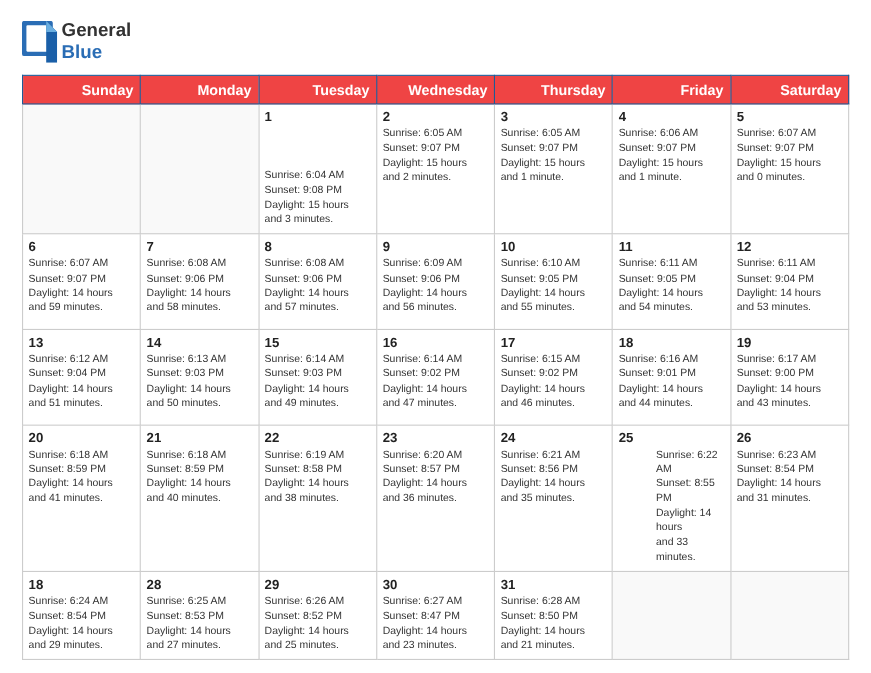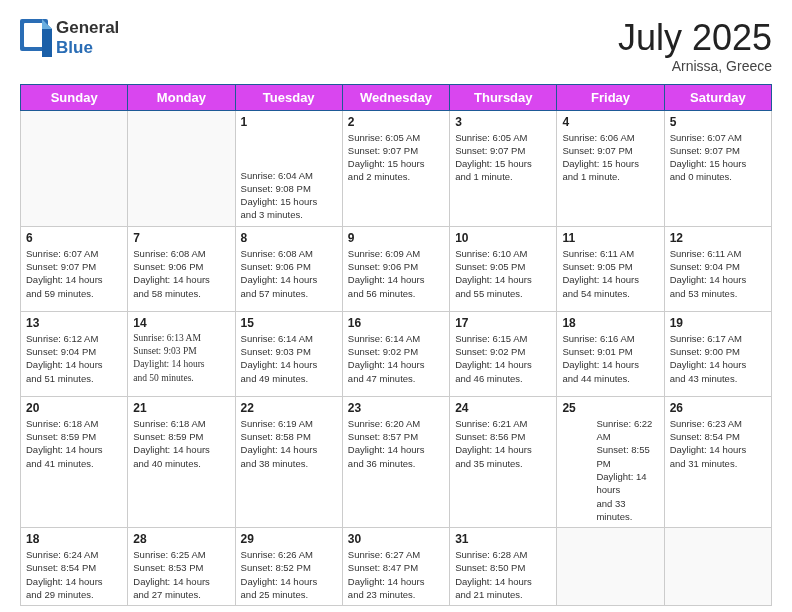--- a/index.html
+++ b/index.html
@@ -42,23 +42,23 @@
       color: #444;
     }
     .calendar {
       flex: 1;
       border: 1px solid #ccc;
       border-collapse: collapse;
       width: 100%;
       table-layout: fixed;
     }
     .calendar th {
-      background: #d946ef;
+      background: #ef4444;
       color: #fff;
-      text-align: center;
+      text-align: right;
       padding: 5px 6px;
       font-size: 13px;
       font-weight: bold;
       border: 1px solid #1e5a96;
     }
     .calendar td {
       border: 1px solid #ccc;
       vertical-align: top;
       padding: 4px 5px;
       font-size: 10px;
@@ -97,24 +97,20 @@
       <svg width="32" height="38" viewBox="0 0 32 38">
         <rect x="0" y="0" width="28" height="32" rx="2" fill="#2a6db5"></rect>
         <rect x="4" y="4" width="20" height="24" rx="1" fill="#fff"></rect>
         <polygon points="22,0 32,10 32,38 22,38" fill="#1a5fa8"></polygon>
         <polygon points="22,0 32,10 22,10" fill="#6aaee0"></polygon>
       </svg>
       <div>
         <div style="font-size:17px;font-weight:bold;color:#333;">General</div>
         <div style="font-size:17px;font-weight:bold;color:#2a6db5;">Blue</div>
       </div>
-    </div>
-    <div class="title-block">
-      <div class="title-month">July 2025</div>
-      <div class="title-location">Arnissa, Greece</div>
     </div>
   </div>
 
   <table class="calendar">
     <thead>
       <tr>
         <th>Sunday</th>
         <th>Monday</th>
         <th>Tuesday</th>
         <th>Wednesday</th>
@@ -217,21 +213,21 @@
         <tr class="week-row">
           <td>
             <span class="day-number">13</span>
             <div class="cell-text" style="white-space: pre-line;">Sunrise: 6:12 AM
 Sunset: 9:04 PM
 Daylight: 14 hours
 and 51 minutes.</div>
           </td>
           <td>
             <span class="day-number">14</span>
-            <div class="cell-text" style="white-space: pre-line; font-family: Liberation Serif, serif;">Sunrise: 6:13 AM
+            <div class="cell-text" style="white-space: pre-line;">Sunrise: 6:13 AM
 Sunset: 9:03 PM
 Daylight: 14 hours
 and 50 minutes.</div>
           </td>
           <td>
             <span class="day-number">15</span>
             <div class="cell-text" style="white-space: pre-line;">Sunrise: 6:14 AM
 Sunset: 9:03 PM
 Daylight: 14 hours
 and 49 minutes.</div>

